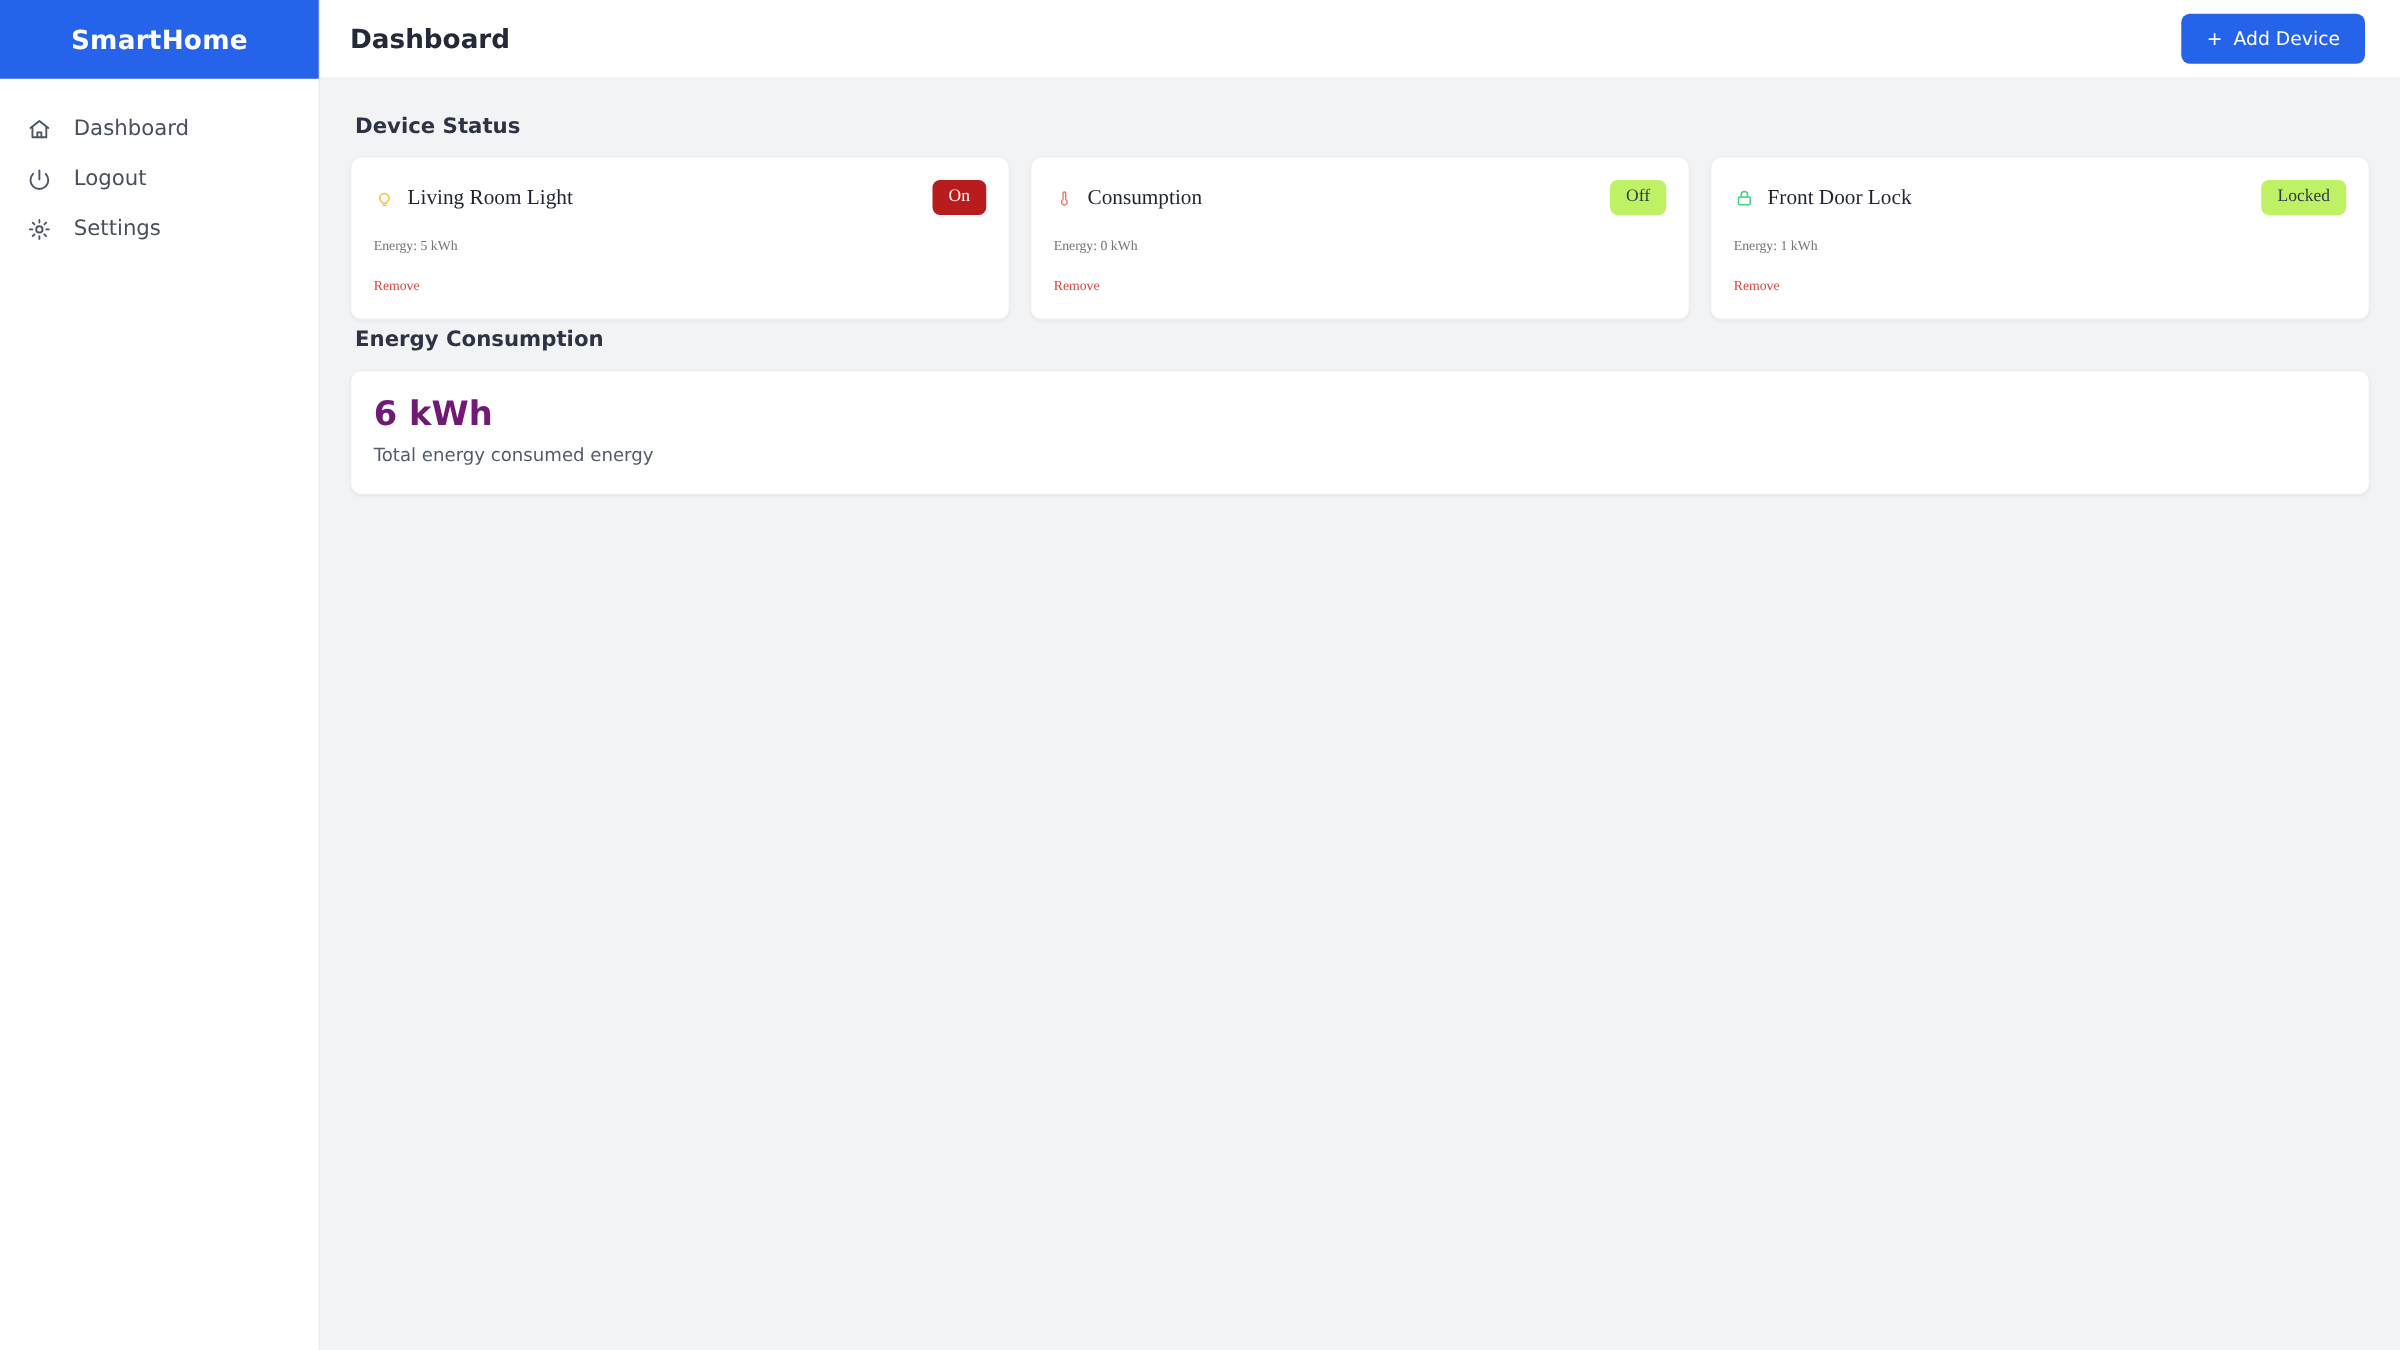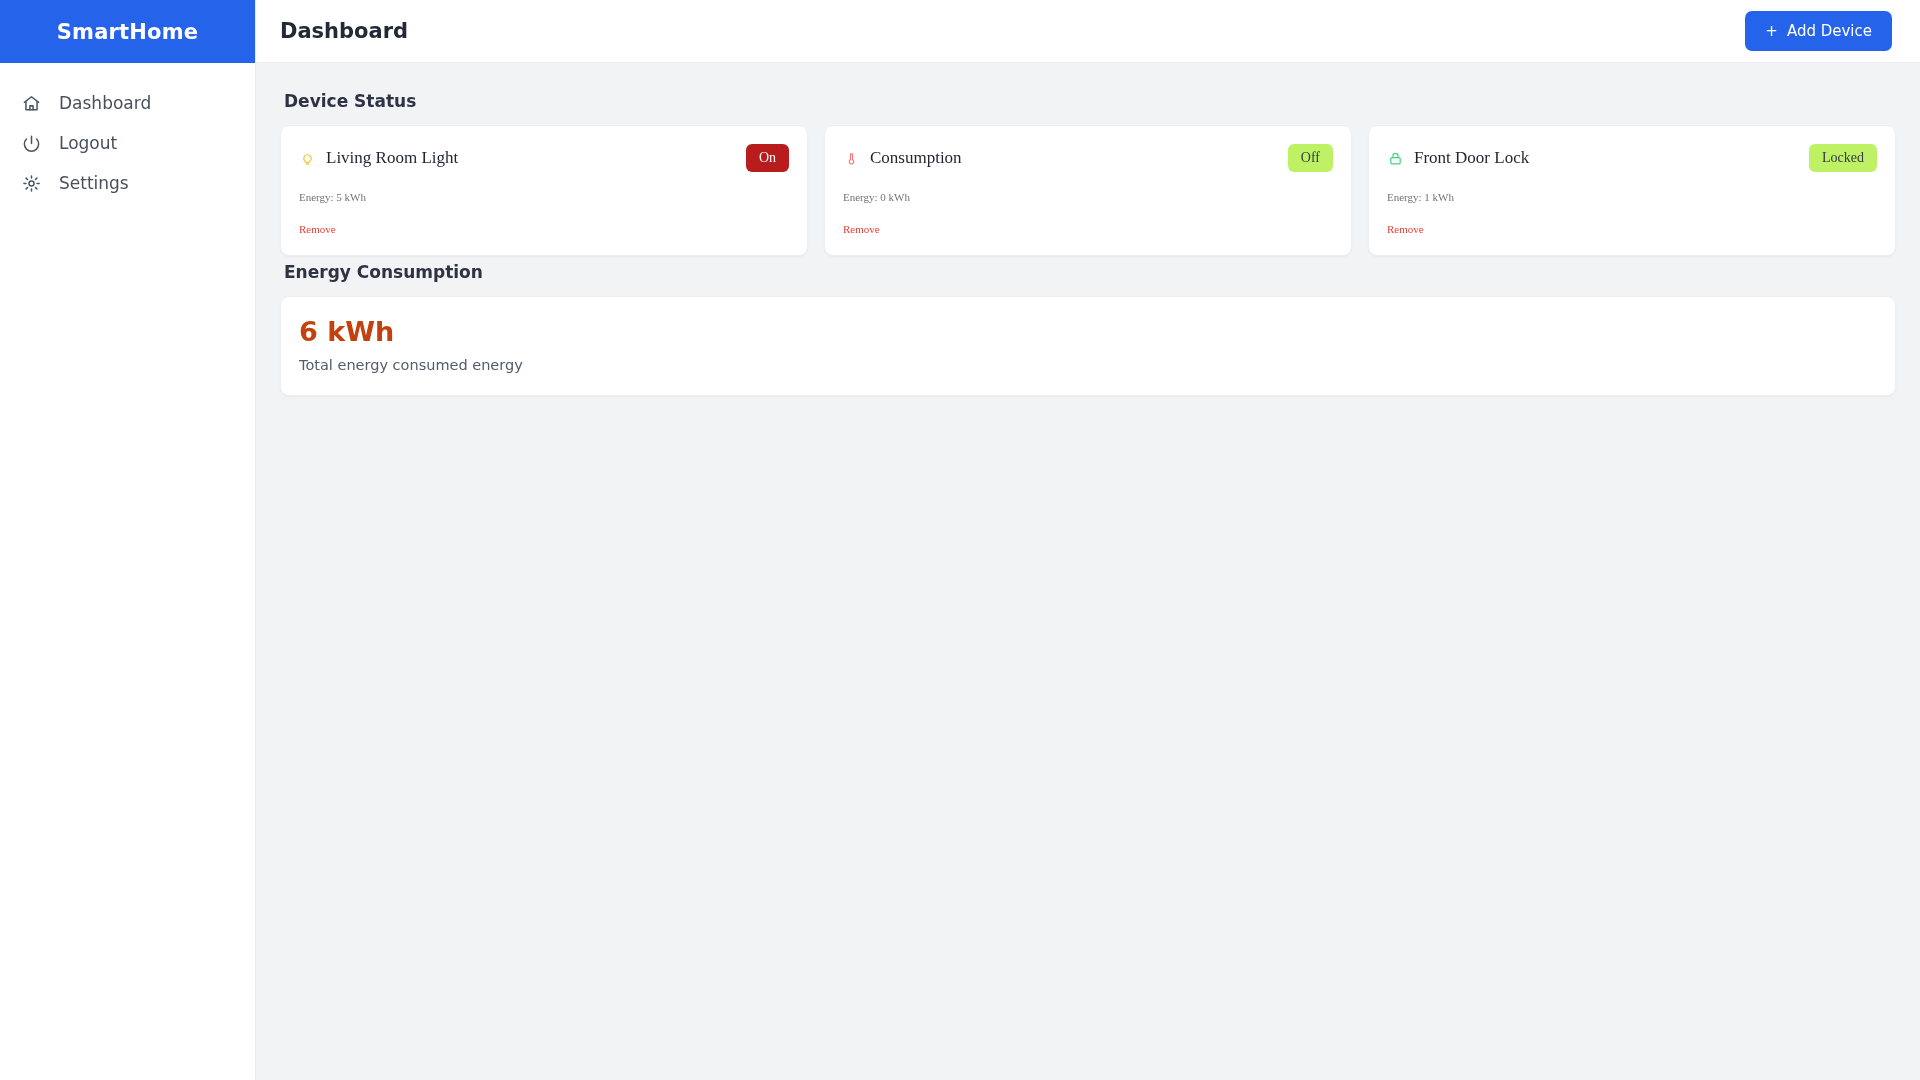--- a/index.html
+++ b/index.html
@@ -187,21 +187,21 @@
   .energy-card {
     background: #ffffff;
     border: 1px solid #eceef0;
     border-radius: 9px;
     padding: 20px 18px 22px 18px;
     box-shadow: 0 1px 2px rgba(16,24,40,0.04);
   }
   .energy-value {
     font-size: 27px;
     font-weight: bold;
-    color: #c2410c;
+    color: #701a75;
     line-height: 1.1;
   }
   .energy-caption {
     font-size: 14.5px;
     color: #545c69;
     margin-top: 10px;
   }
 </style>
 </head>
 <body>

